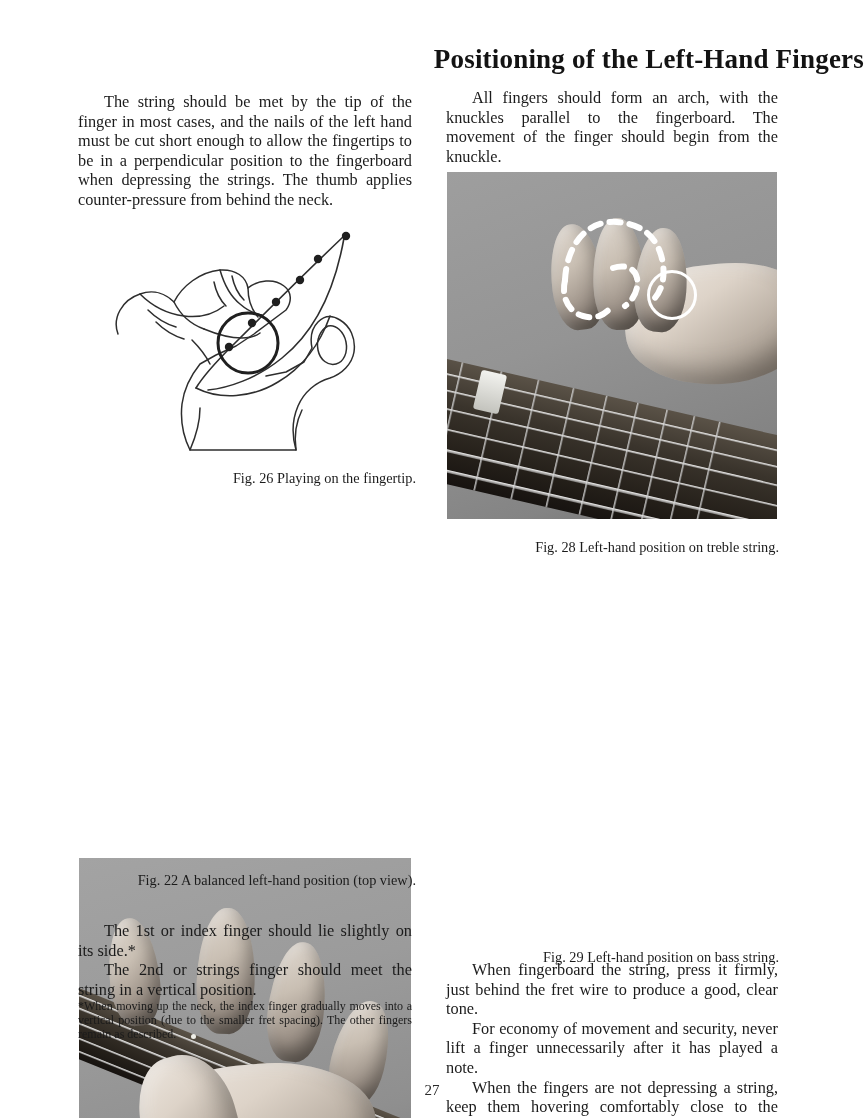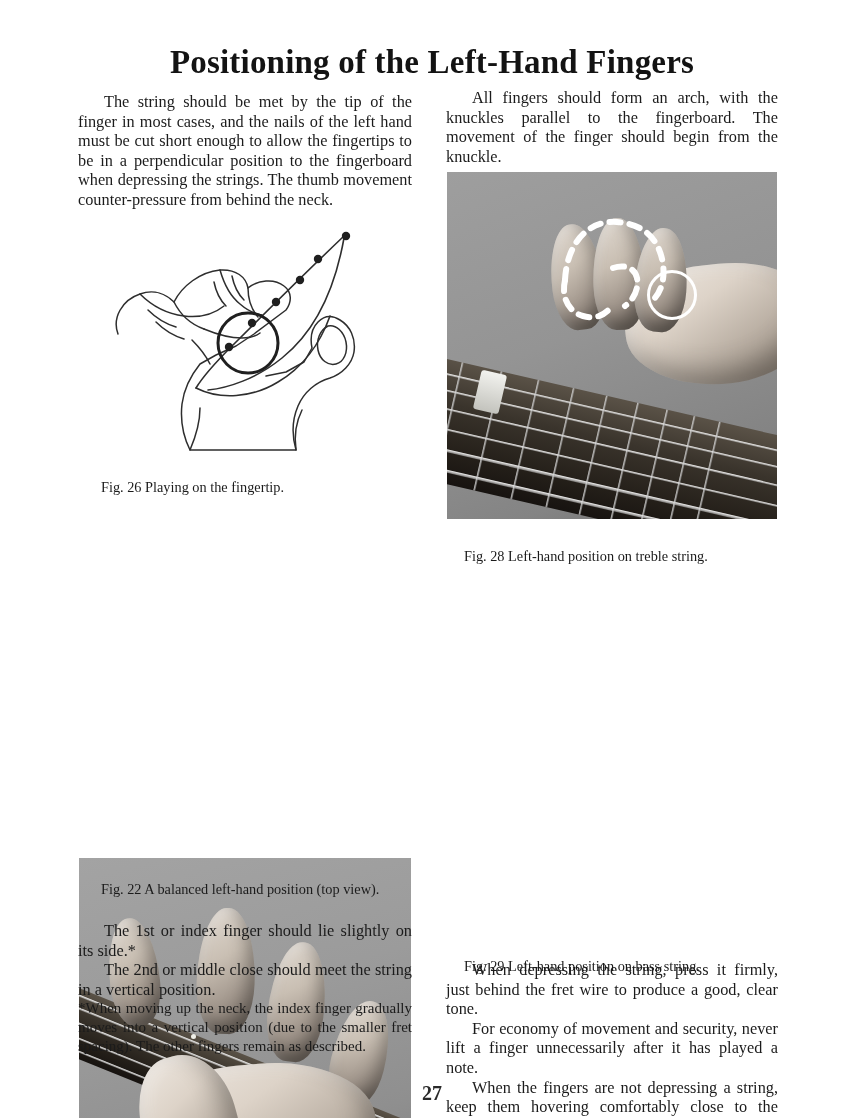--- a/index.html
+++ b/index.html
@@ -19,22 +19,22 @@
     position: absolute;
     inset: 0;
   }
 
   
   .page-title {
     position: absolute;
     top: 44px;
     left: 0;
     width: 864px;
-    text-align: center;
-    font-size: 33px;
+    text-align: right;
+    font-size: 27px;
     font-weight: 700;
     letter-spacing: 0.2px;
     color: #131313;
   }
 
   
   .col-left {
     position: absolute;
     left: 78px;
     top: 92px;
@@ -55,27 +55,27 @@
     text-indent: 26px;
     color: #1b1b1b;
     hyphens: none;
   }
   p.body.cont { text-indent: 26px; }
 
   .caption {
     font-size: 14.3px;
     line-height: 17px;
     color: #1b1b1b;
-    margin: 17px;
-    text-align: left;
+    margin: 8px;
+    text-align: right;
   }
 
   .footnote {
-    font-size: 15px;
-    line-height: 19px;
+    font-size: 12px;
+    line-height: 14px;
     text-align: justify;
     text-indent: 0;
     margin: 0;
     color: #1b1b1b;
   }
 
   
   .fig { position: absolute; }
 
   .fig-drawing {
@@ -116,23 +116,22 @@
     top: 960px;
     width: 332px;
   }
 
   .page-number {
     position: absolute;
     left: 0;
     top: 1082px;
     width: 864px;
     text-align: center;
-    font-size: 20px;
+    font-size: 15px;
     color: #2a2a2a;
-    font-weight: bold;
   }
 
   
   .scene { position: absolute; inset: 0; }
   .bg-grad-27 {
     background: linear-gradient(165deg, #a3a3a3 0%, #9b9b9b 40%, #8f8f8f 75%, #7d7d7d 100%);
   }
   .bg-grad-28 {
     background: linear-gradient(160deg, #9e9e9e 0%, #949494 45%, #848484 80%, #6e6e6e 100%);
   }
@@ -170,21 +169,21 @@
   .dashed-path { position: absolute; inset: 0; }
 </style>
 </head>
 <body>
 
 <div class="page">
 
   <div class="page-title">Positioning of the Left-Hand Fingers</div>
 
   <div class="col-left">
-    <p class="body">The string should be met by the tip of the finger in most cases, and the nails of the left hand must be cut short enough to allow the fingertips to be in a perpendicular position to the fingerboard when depressing the strings. The thumb movement counter-pressure from behind the neck.</p>
+    <p class="body">The string should be met by the tip of the finger in most cases, and the nails of the left hand must be cut short enough to allow the fingertips to be in a perpendicular position to the fingerboard when depressing the strings. The thumb applies counter-pressure from behind the neck.</p>
   </div>
 
   <div class="col-right">
     <p class="body">All fingers should form an arch, with the knuckles parallel to the fingerboard. The movement of the finger should begin from the knuckle.</p>
   </div>
 
   <div class="fig fig-drawing">
     <svg viewBox="0 0 300 232" xmlns="http://www.w3.org/2000/svg">
       <g fill="none" stroke="#2e2e2e" stroke-width="1.5" stroke-linecap="round" stroke-linejoin="round">
 
@@ -316,25 +315,25 @@
   <div class="cap-27">
     <p class="caption">Fig. 22 A balanced left-hand position (top view).</p>
   </div>
 
   <div class="cap-29">
     <p class="caption">Fig. 29 Left-hand position on bass string.</p>
   </div>
 
   <div class="lower-left">
     <p class="body">The 1st or index finger should lie slightly on its side.*</p>
-    <p class="body cont">The 2nd or middle close should meet the string in a vertical position.</p>
+    <p class="body cont">The 2nd or strings finger should meet the string in a vertical position.</p>
     <p class="footnote">*When moving up the neck, the index finger gradually moves into a vertical position (due to the smaller fret spacing). The other fingers remain as described.</p>
   </div>
 
   <div class="lower-right">
-    <p class="body">When depressing the string, press it firmly, just behind the fret wire to produce a good, clear tone.</p>
+    <p class="body">When fingerboard the string, press it firmly, just behind the fret wire to produce a good, clear tone.</p>
     <p class="body cont">For economy of movement and security, never lift a finger unnecessarily after it has played a note.</p>
     <p class="body cont">When the fingers are not depressing a string, keep them hovering comfortably close to the strings and ready to play.</p>
   </div>
 
   <div class="page-number">27</div>
 
 </div>
 
 </body></html>

